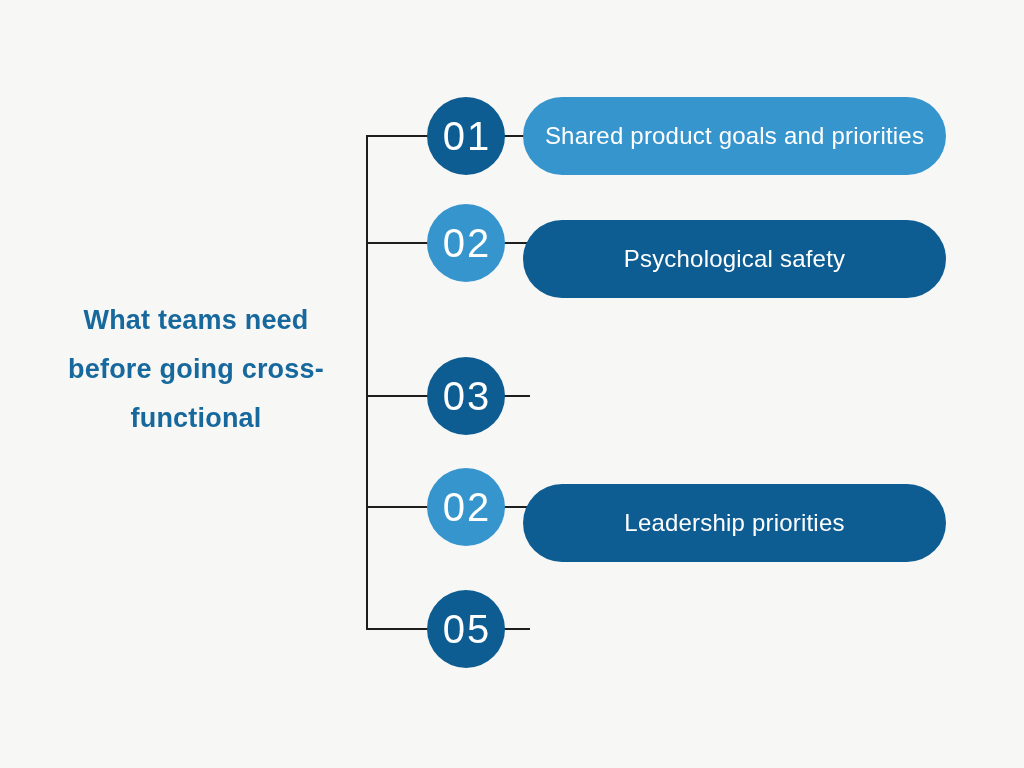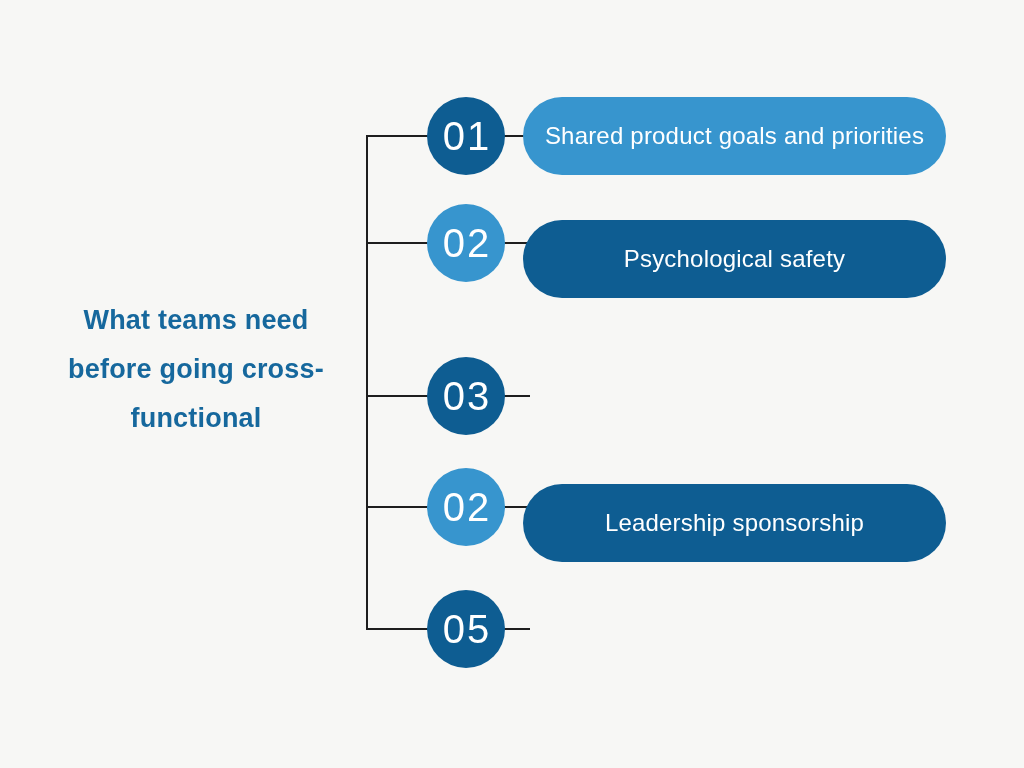--- a/index.html
+++ b/index.html
@@ -132,21 +132,21 @@
       <span class="num">03</span>
     </div>
   </div>
 
   <div class="row" style="top: 467px;">
     <div class="hline"></div>
     <div class="circle light">
       <span class="num">02</span>
     </div>
     <div class="pill dark">
-      <span class="pill-label">Leadership sponsorship</span>
+      <span class="pill-label">Leadership priorities</span>
     </div>
   </div>
 
   <div class="row" style="top: 589px;">
     <div class="hline"></div>
     <div class="circle dark">
       <span class="num">05</span>
     </div>
   </div>
 </div>

